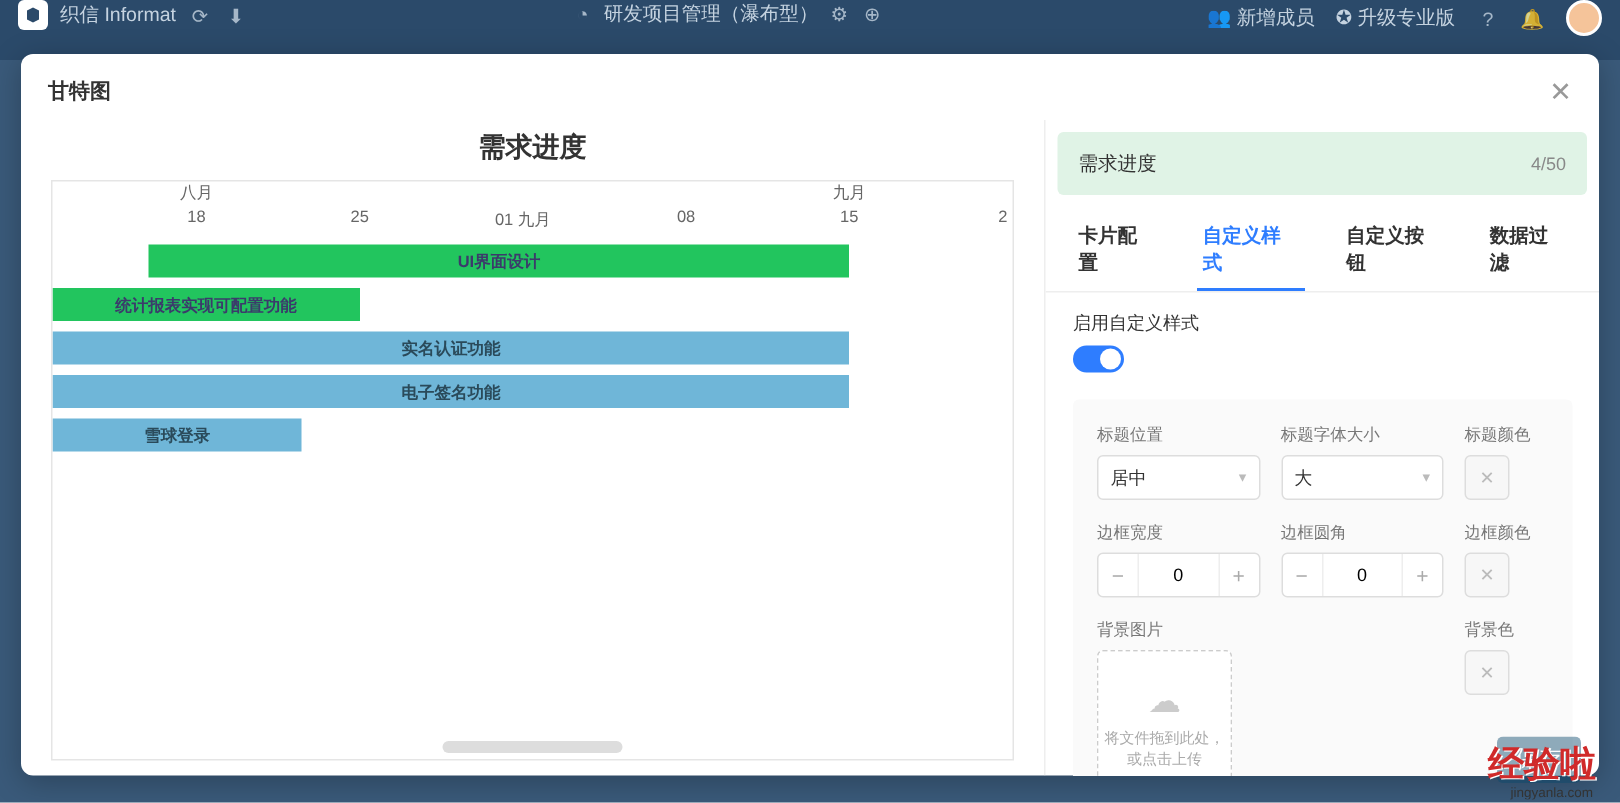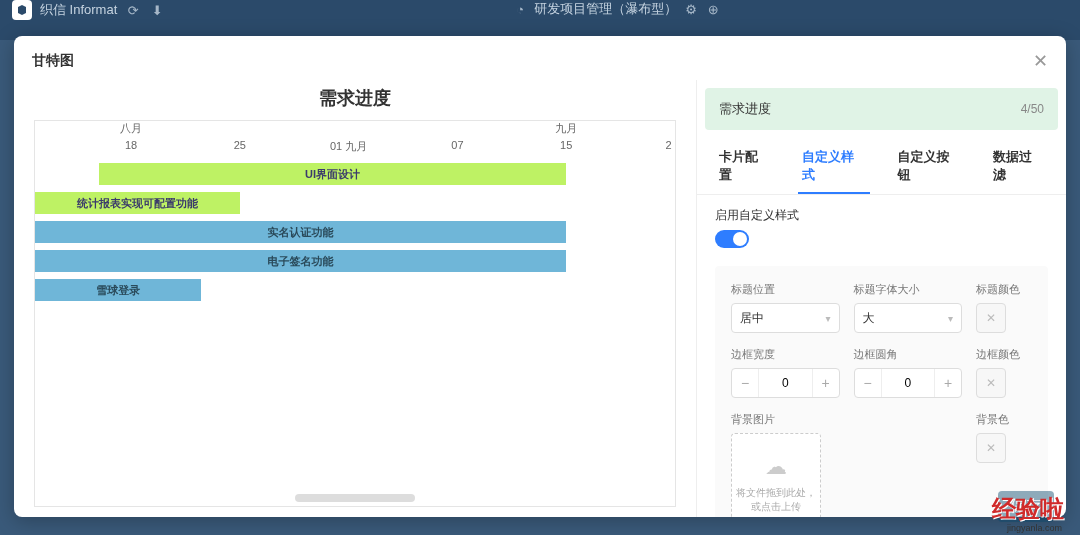--- a/index.html
+++ b/index.html
@@ -18,21 +18,21 @@
 .modal-body{flex:1;display:flex;overflow:hidden}
 .gantt-area{flex:1;display:flex;flex-direction:column;padding:0 0 10px;min-width:0}
 .gantt-title{text-align:center;font-size:18px;font-weight:600;color:#333;padding:6px 0 10px}
 .gantt-box{margin:0 20px;border:1px solid #e5e5e5;flex:1;position:relative;overflow:hidden}
 .gantt-timeline-months{display:flex;position:absolute;top:0;left:0;right:0;height:18px;font-size:11px;color:#666}
 .gantt-timeline-months>div{position:absolute;transform:translateX(-50%)}
 .gantt-timeline-days{display:flex;position:absolute;top:18px;left:0;right:0;height:18px;font-size:11px;color:#666}
 .gantt-timeline-days>div{position:absolute;transform:translateX(-50%)}
 .gantt-bars{position:absolute;top:42px;left:0;right:0}
 .gbar{position:absolute;height:22px;display:flex;align-items:center;justify-content:center;font-size:11px;font-weight:600;color:#3b3b6b}
-.bar-purple{background:#bef264}
+.bar-purple{background:#22c55e}
 .bar-blue{background:#6fb6d8;color:#2a4a5a}
 .gantt-scroll{position:absolute;bottom:4px;left:50%;transform:translateX(-50%);width:120px;height:8px;background:#ddd;border-radius:4px}
 .side-panel{width:370px;border-left:1px solid #eee;display:flex;flex-direction:column;overflow:hidden}
 .sp-head{background:#e0f3e6;padding:12px 14px;display:flex;justify-content:space-between;align-items:center;font-size:13px;color:#333;margin:8px 8px 0;border-radius:4px}
 .sp-count{color:#888;font-size:12px}
 .sp-tabs{display:flex;gap:4px;padding:10px 8px 0;font-size:13px;border-bottom:1px solid #eee}
 .sp-tab{padding:8px 4px;font-weight:700;color:#333;cursor:pointer;margin:0 10px}
 .sp-tab.active{color:#2e7dff;border-bottom:2px solid #2e7dff}
 .sp-body{flex:1;overflow:auto;padding:12px 18px}
 .toggle-label{font-size:12px;color:#333;margin-bottom:6px}
@@ -69,41 +69,48 @@
     <span>织信 Informat</span>
     <span class="top-icon">⟳</span>
     <span class="top-icon">⬇</span>
   </div>
   <div class="topbar-center">
     <span class="top-icon">◔</span>
     <span>研发项目管理（瀑布型）</span>
     <span class="top-icon">⚙</span>
     <span class="top-icon">⊕</span>
   </div>
+  <div class="topbar-right">
+    <span>👥 <span>新增成员</span></span>
+    <span>✪ <span>升级专业版</span></span>
+    <span class="top-icon">?</span>
+    <span class="top-icon">🔔</span>
+    <div class="avatar"></div>
+  </div>
 </div>
 
 <div class="modal">
   <div class="modal-header">
     <div class="modal-title">甘特图</div>
     <div class="close-btn">✕</div>
   </div>
   <div class="modal-body">
 
     <div class="gantt-area">
       <div class="gantt-title">需求进度</div>
       <div class="gantt-box">
         <div class="gantt-timeline-months" id="tl-months">
             <div style="left: 15%;">八月</div>
             <div style="left: 83%;">九月</div>
           </div>
         <div class="gantt-timeline-days" id="tl-days">
             <div style="left: 15%;">18</div>
             <div style="left: 32%;">25</div>
             <div style="left: 49%;">01 九月</div>
-            <div style="left: 66%;">07</div>
+            <div style="left: 66%;">08</div>
             <div style="left: 83%;">15</div>
             <div style="left: 99%;">2</div>
           </div>
         <div class="gantt-bars" id="gbars">
             <div class="gbar bar-purple" style="top: 0px; left: 10%; width: 73%;">UI界面设计</div>
             <div class="gbar bar-purple" style="top: 29px; left: 0%; width: 32%; font-family: Liberation Serif, serif;">统计报表实现可配置功能</div>
             <div class="gbar bar-blue" style="top: 58px; left: 0%; width: 83%;">实名认证功能</div>
             <div class="gbar bar-blue" style="top: 87px; left: 0%; width: 83%;">电子签名功能</div>
             <div class="gbar bar-blue" style="top: 116px; left: 0%; width: 26%;">雪球登录</div>
           </div>

